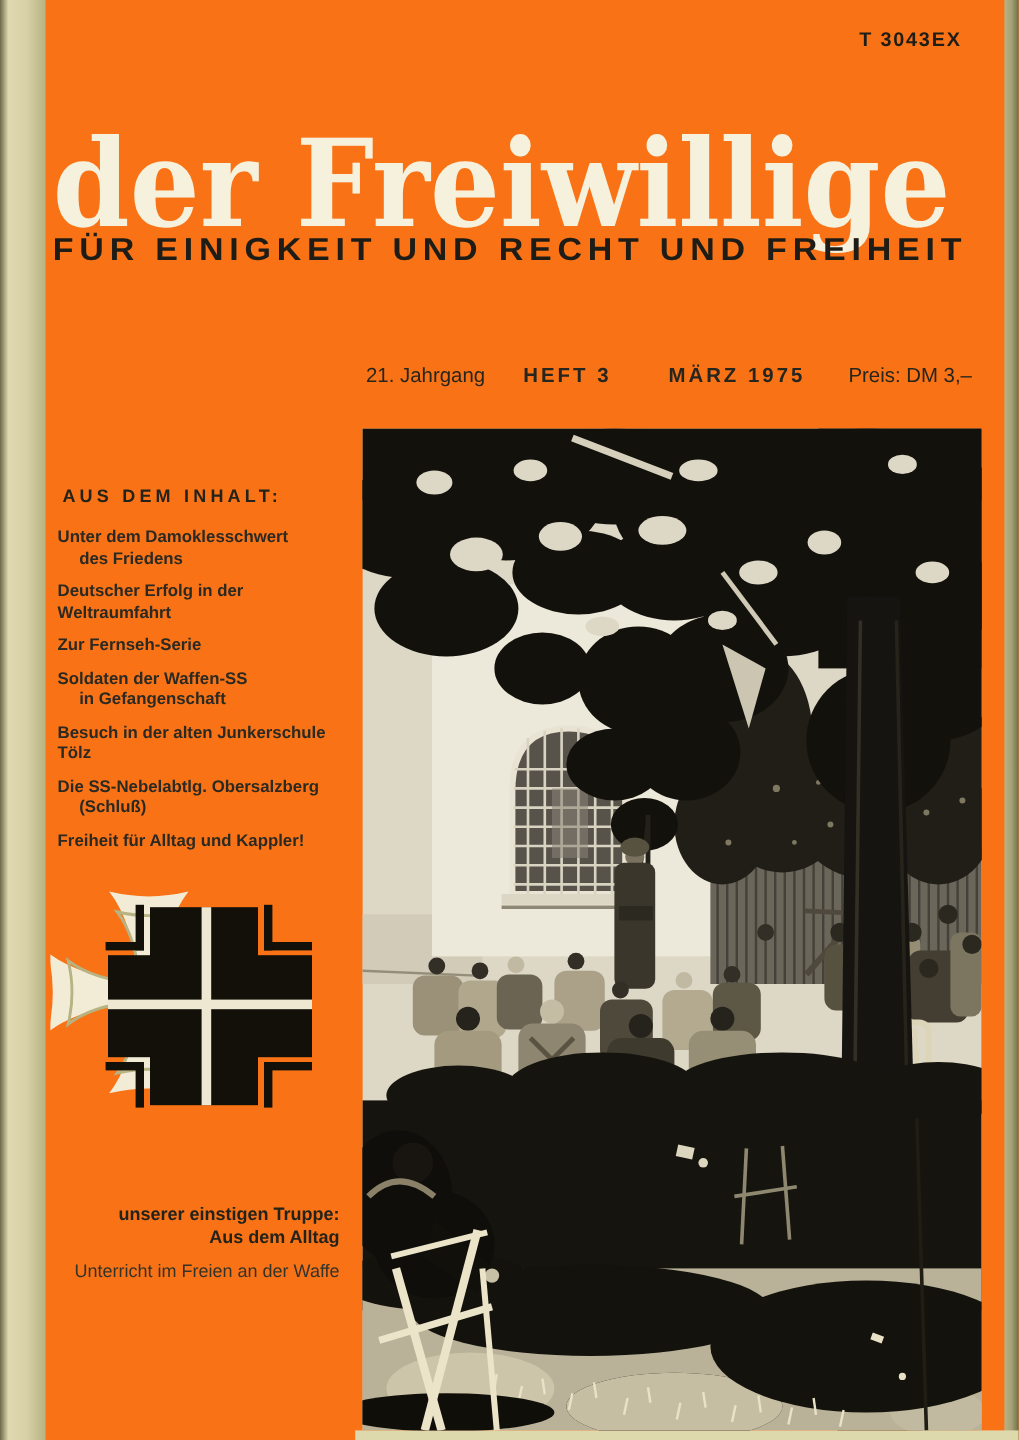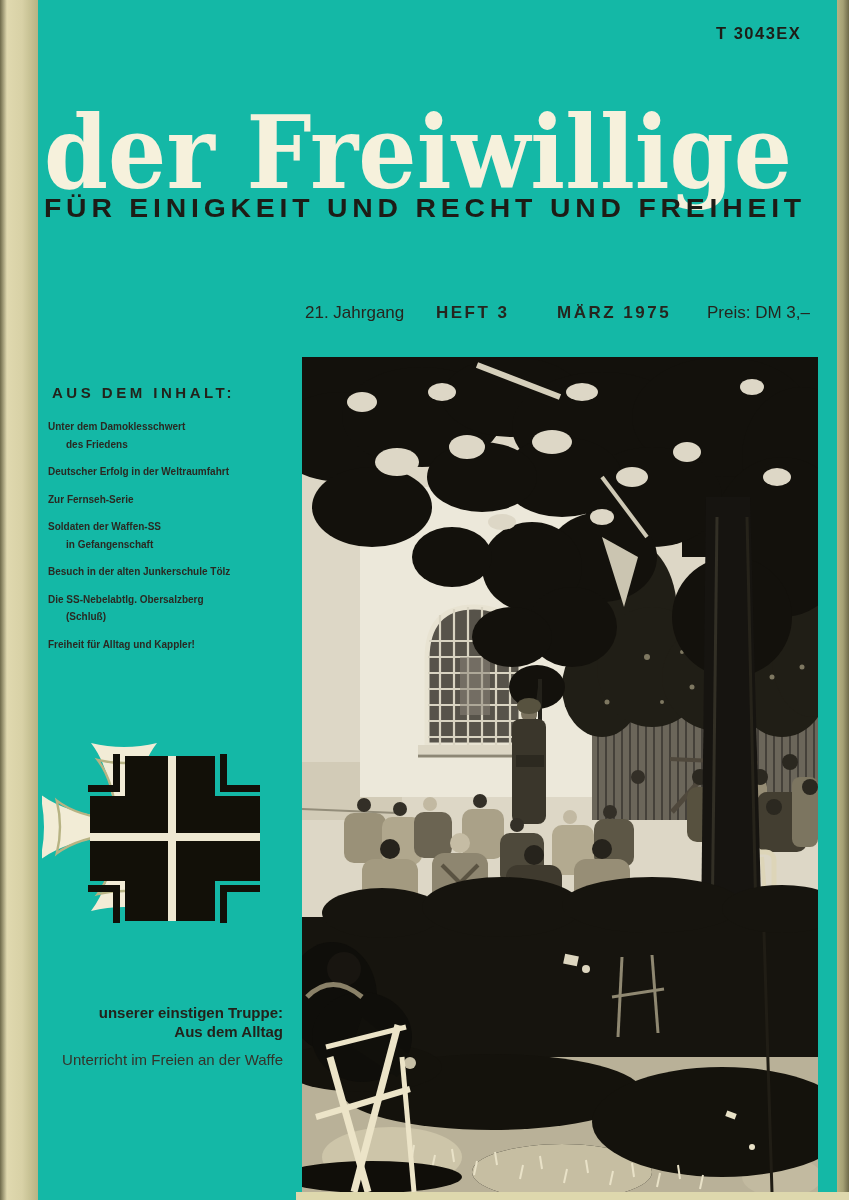--- a/index.html
+++ b/index.html
@@ -1,16 +1,16 @@
 <!DOCTYPE html>
 <html><head>
 <meta charset="utf-8">
 <style>
   html,body{margin:0;padding:0;background:#8e8a66;}
-  .page{position:relative;width:849px;height:1200px;background:#14b8a6;overflow:hidden;
+  .page{position:relative;width:849px;height:1200px;background:#f97316;overflow:hidden;
         font-family:"Liberation Sans",sans-serif;color:#26251e;}
   
   .edge-left{position:absolute;left:0;top:0;width:38px;height:1200px;
     background:linear-gradient(90deg,#6e6a4a 0px,#e0d9af 7px,#d8d1a6 22px,#b7b383 38px);}
   .edge-right{position:absolute;right:0;top:0;width:12px;height:1200px;
     background:linear-gradient(270deg,#6e6a4a 0px,#a5a175 6px,#b7b383 12px);}
   .below-photo{position:absolute;left:296px;top:1192px;width:553px;height:8px;background:#ded8ad;}
   
   .code{position:absolute;left:716px;top:24px;font-size:16.5px;font-weight:bold;
         letter-spacing:1.5px;color:#1e1d17;}
@@ -19,23 +19,23 @@
   .masthead-svg .title{font-family:"DejaVu Serif",serif;font-weight:bold;fill:#f6f1dc;}
   .masthead-svg .subtitle{font-family:"Liberation Sans",sans-serif;font-weight:bold;
         fill:#1d1c16;letter-spacing:4.5px;}
   
   .issue span{position:absolute;top:303px;font-size:17px;color:#26251e;}
   .iss-vol{left:305px;}
   .iss-heft{left:436px;font-weight:bold;letter-spacing:2.5px;}
   .iss-date{left:557px;font-weight:bold;letter-spacing:2.5px;}
   .iss-price{left:707px;}
   
-  .toc{position:absolute;left:48px;top:384px;width:252px;}
+  .toc{position:absolute;left:48px;top:405px;width:252px;}
   .toc h2{margin:0 0 17px 4px;font-size:15px;font-weight:bold;letter-spacing:3.5px;color:#23221b;}
-  .toc p{margin:0 0 10px 0;font-size:10px;line-height:17.5px;font-weight:bold;color:#2a2922;}
+  .toc p{margin:0 0 10px 0;font-size:14px;line-height:17.5px;font-weight:bold;color:#2a2922;}
   .toc .ind{padding-left:18px;}
   .toc .ind2{padding-left:24px;}
   
   .emblem{position:absolute;left:42px;top:724px;}
   
   .caption{position:absolute;left:40px;top:1003px;width:243px;text-align:right;}
   .caption .b{font-size:15px;line-height:19px;font-weight:bold;color:#23221b;}
   .caption .r{margin-top:9px;font-size:15px;line-height:19.5px;color:#34332a;}
   
   .photo{position:absolute;left:302px;top:357px;width:516px;height:835px;}

